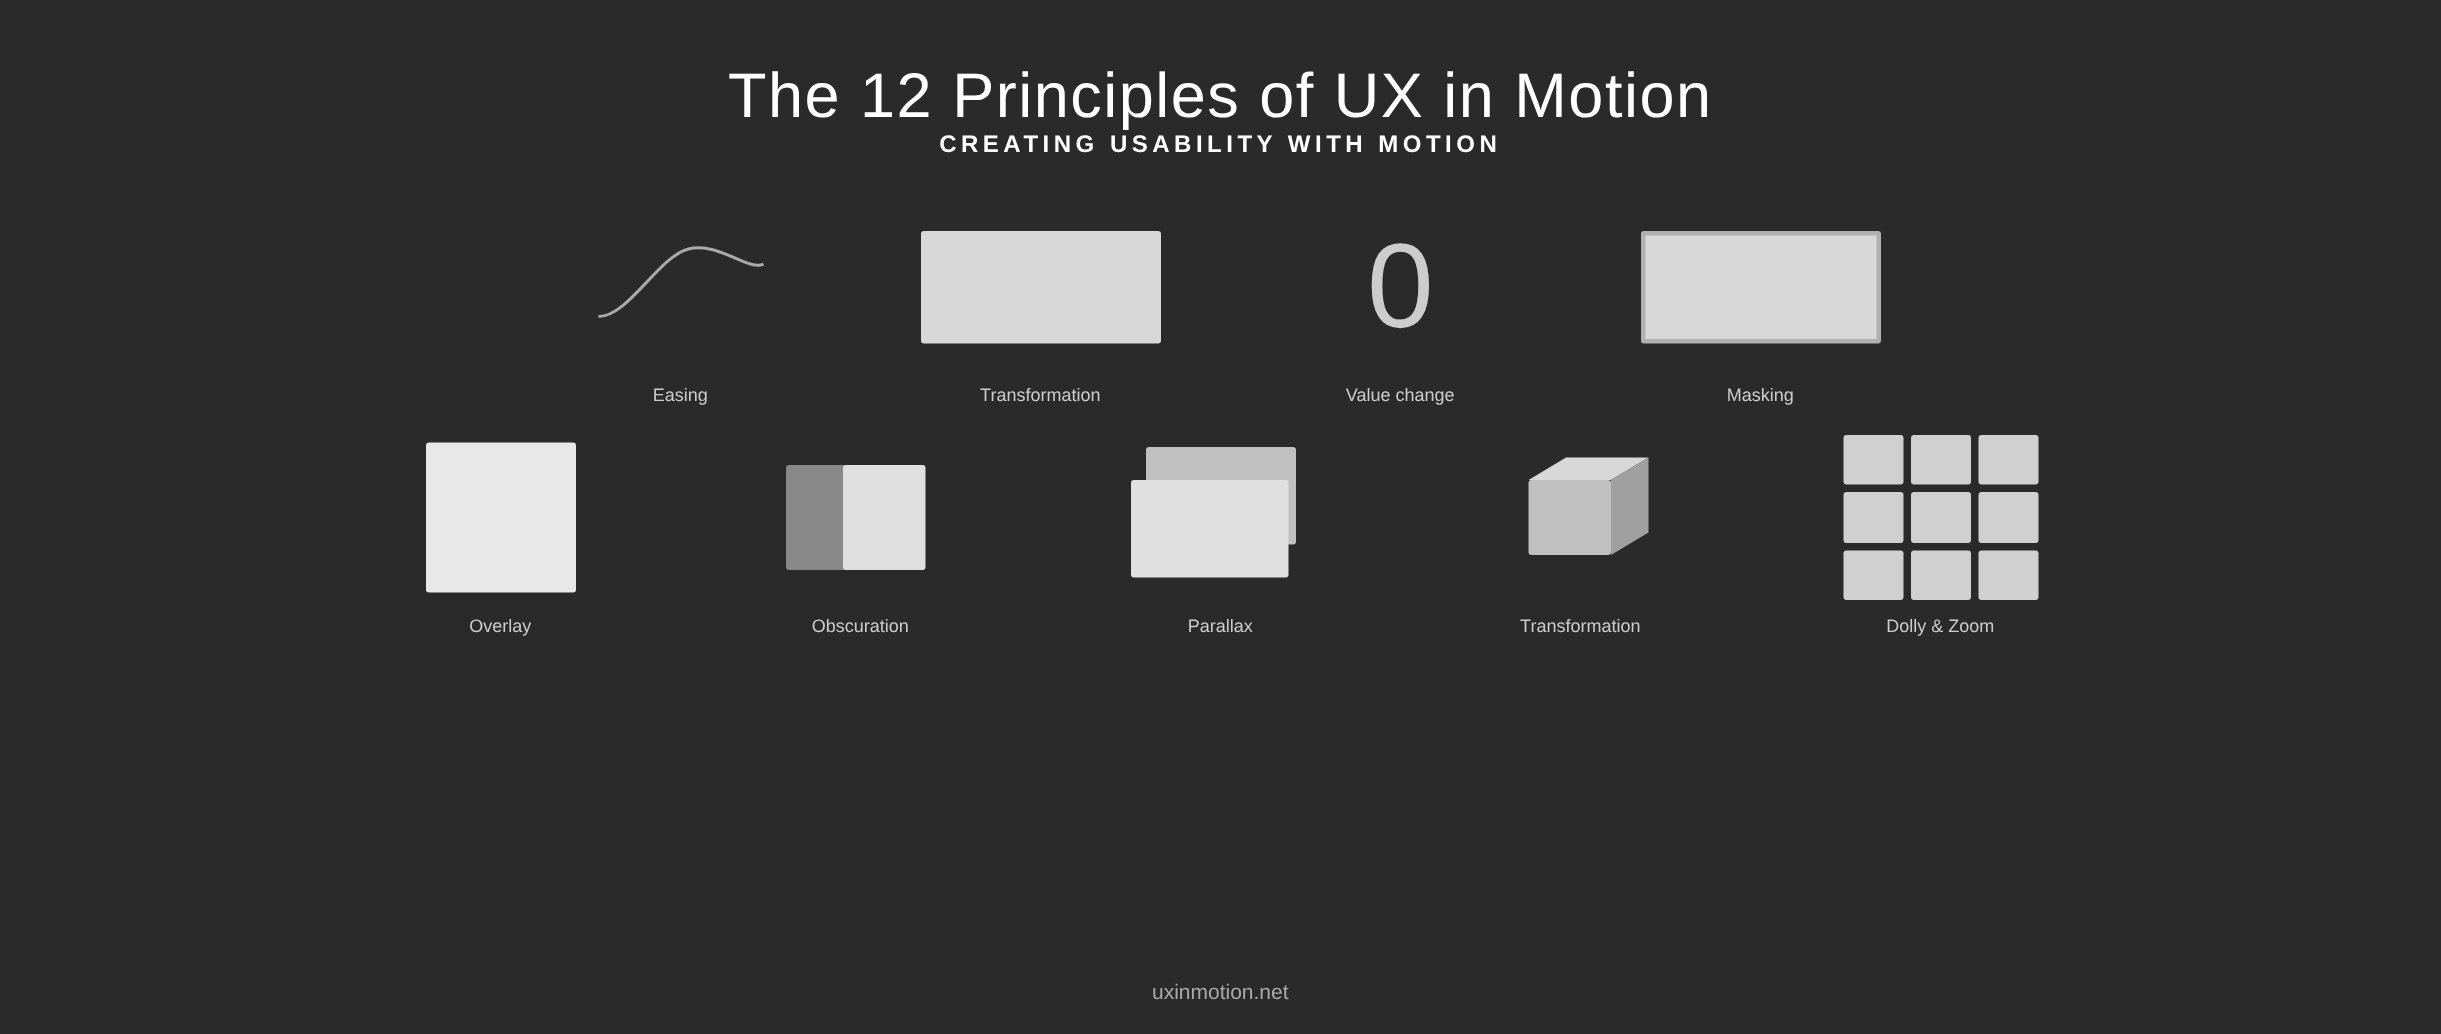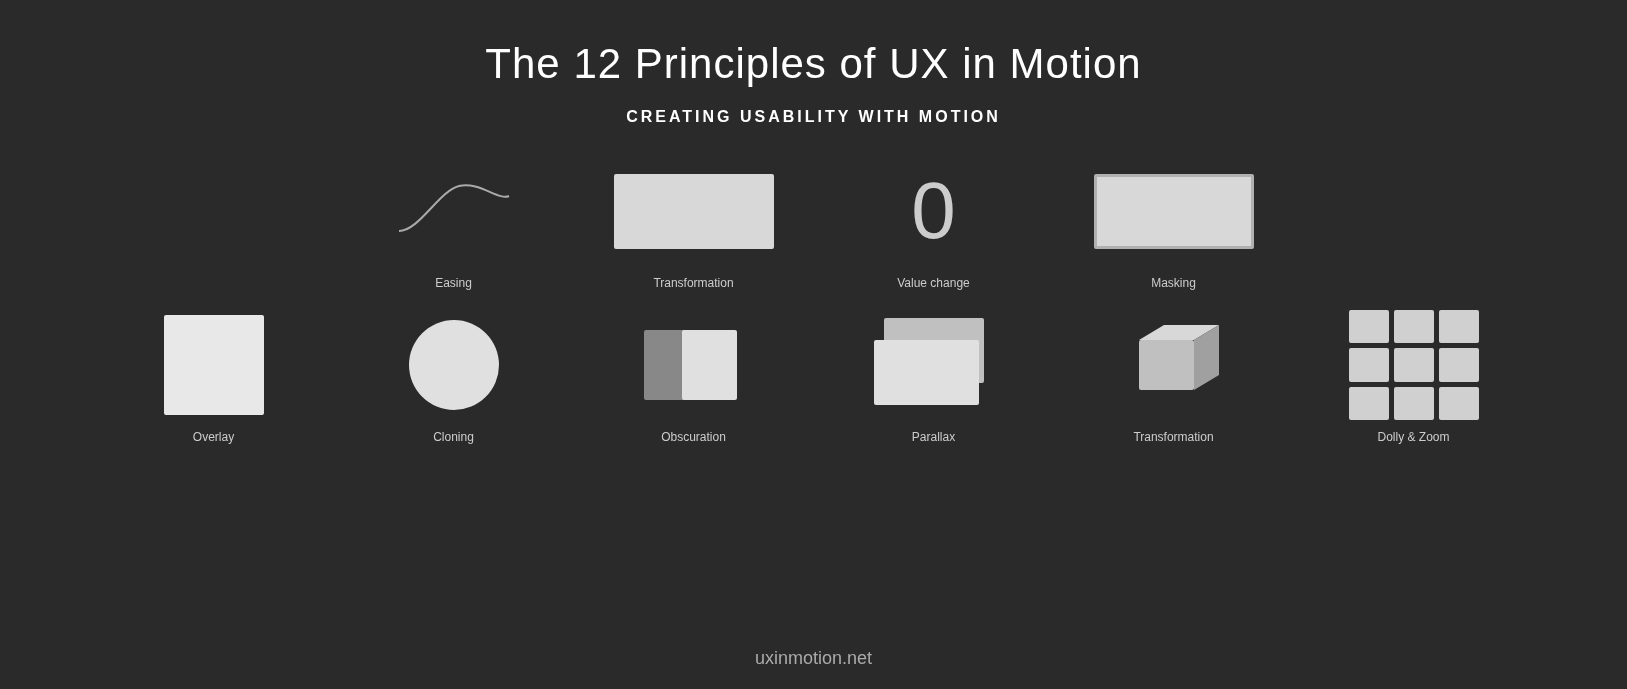--- a/index.html
+++ b/index.html
@@ -28,21 +28,21 @@
       color: #ffffff;
       letter-spacing: 1px;
       text-align: center;
     }
 
     .header h2 {
       font-size: 16px;
       font-weight: 700;
       color: #ffffff;
       letter-spacing: 3px;
-      margin-top: 20px;
+      margin-top: 0;
     }
 
     .grid-container {
       display: flex;
       flex-direction: column;
       align-items: center;
       width: 100%;
       padding: 0 60px;
     }
 
@@ -198,21 +198,21 @@
       height: 110px;
     }
     .dolly-cell {
       background: #d0d0d0;
       border-radius: 2px;
     }
 
     .footer {
       margin-top: auto;
       padding-bottom: 20px;
-      font-size: 18px;
+      font-size: 14px;
       font-weight: 300;
       color: #aaaaaa;
     }
 
     
     .easing-svg path {
       fill: none;
       stroke: #aaaaaa;
       stroke-width: 2;
     }
@@ -289,26 +289,20 @@
 
   <div class="row" style="margin-top: 10px;">
 
     <div class="principle-item">
       <div class="icon-area">
         <div class="overlay-icon"></div>
       </div>
       <div class="label">Overlay</div>
     </div>
 
-    <div class="principle-item">
-      <div class="icon-area">
-        <div class="cloning-icon"></div>
-      </div>
-      <div class="label">Cloning</div>
-    </div>
 
     <div class="principle-item">
       <div class="icon-area">
         <div class="obscuration-icon">
           <div class="obscuration-back"></div>
           <div class="obscuration-front"></div>
         </div>
       </div>
       <div class="label">Obscuration</div>
     </div>

